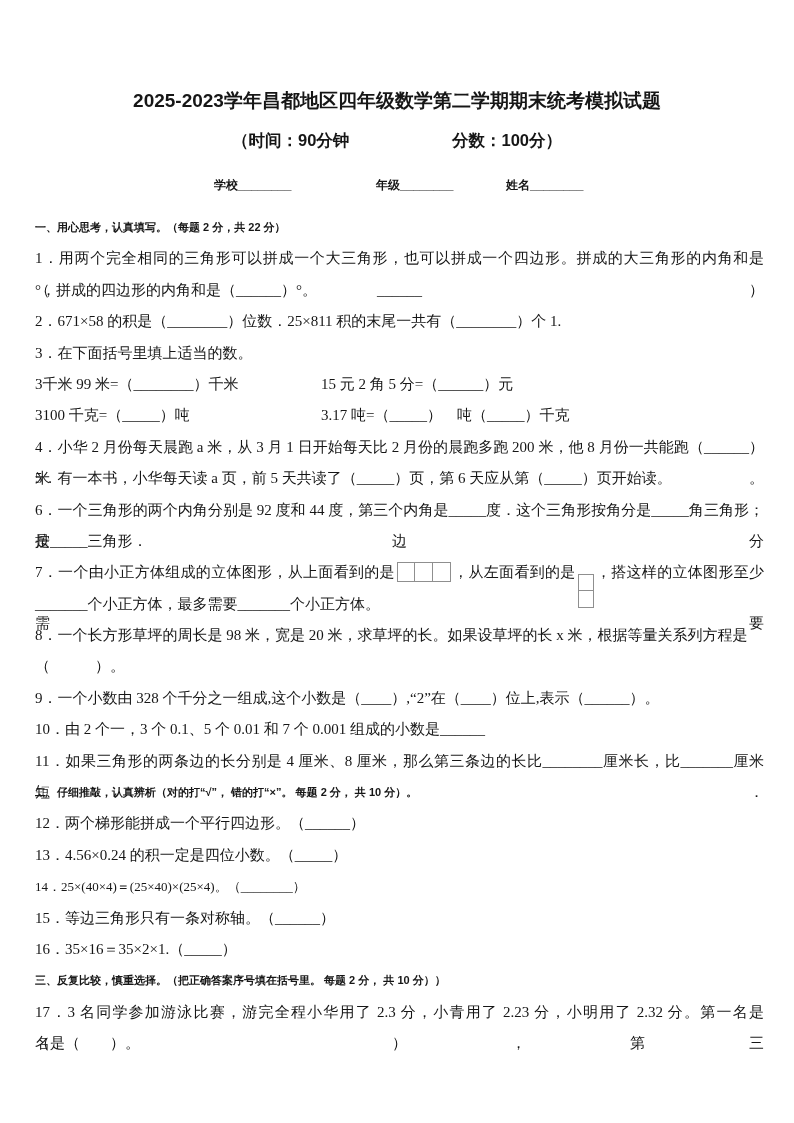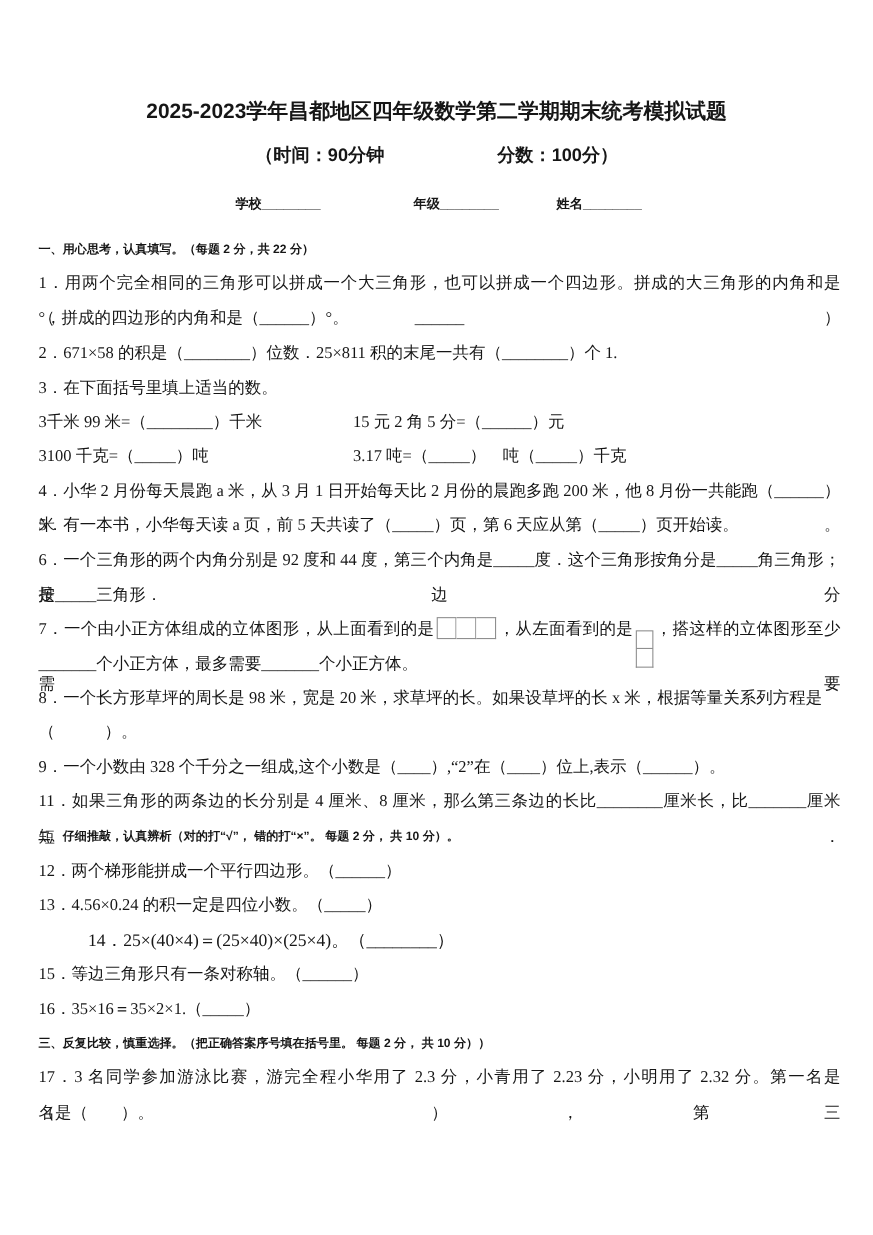--- a/index.html
+++ b/index.html
@@ -45,21 +45,21 @@
   .line.full{
     white-space:normal;
     text-align:justify;
     text-align-last:justify;
     -moz-text-align-last:justify;
   }
   .line.heading{
     font-family:"Liberation Sans","DejaVu Sans",sans-serif;
     font-weight:bold;font-size:11px;
   }
-  .line.formula{font-size:16px;margin-left:45px;}
+  .line.formula{font-size:13px;}
   .line .col2{position:absolute;left:258px;top:0;margin-left:28px;}
 
   
   .cube-row{display:inline-flex;vertical-align:-5px;margin:0 2px;}
   .cube-row .cell{
     width:18px;height:20px;border:1px solid #8f8f8f;border-left:none;
     background:#fff;box-sizing:border-box;
   }
   .cube-row .cell:first-child{border-left:1px solid #8f8f8f;}
   .cube-col{display:inline-flex;flex-direction:column;vertical-align:-14px;margin:0 2px;}
@@ -96,20 +96,21 @@
           <span class="cell"></span>
           <span class="cell"></span>
         </span><span>，从左面看到的是</span><span class="cube-col">
           <span class="cell"></span>
           <span class="cell"></span>
         </span><span>，搭这样的立体图形至少需要</span></div>
       <div class="line text">_______个小正方体，最多需要_______个小正方体。</div>
       <div class="line text">8．一个长方形草坪的周长是 98 米，宽是 20 米，求草坪的长。如果设草坪的长 x 米，根据等量关系列方程是</div>
       <div class="line text">（　　　）。</div>
       <div class="line text">9．一个小数由 328 个千分之一组成,这个小数是（____）,“2”在（____）位上,表示（______）。</div>
+      <div class="line text">10．由 2 个一，3 个 0.1、5 个 0.01 和 7 个 0.001 组成的小数是______</div>
       <div class="line text full">11．如果三角形的两条边的长分别是 4 厘米、8 厘米，那么第三条边的长比________厘米长，比_______厘米短．</div>
       <div class="line heading">二、仔细推敲，认真辨析（对的打“√”， 错的打“×”。 每题 2 分， 共 10 分）。</div>
       <div class="line text">12．两个梯形能拼成一个平行四边形。（______）</div>
       <div class="line text">13．4.56×0.24 的积一定是四位小数。（_____）</div>
       <div class="line formula">14．25×(40×4)＝(25×40)×(25×4)。（________）</div>
       <div class="line text">15．等边三角形只有一条对称轴。（______）</div>
       <div class="line text">16．35×16＝35×2×1.（_____）</div>
       <div class="line heading">三、反复比较，慎重选择。（把正确答案序号填在括号里。 每题 2 分， 共 10 分））</div>
       <div class="line text full">17．3 名同学参加游泳比赛，游完全程小华用了 2.3 分，小青用了 2.23 分，小明用了 2.32 分。第一名是（　　），第三</div>
       <div class="line text">名是（　　）。</div>

